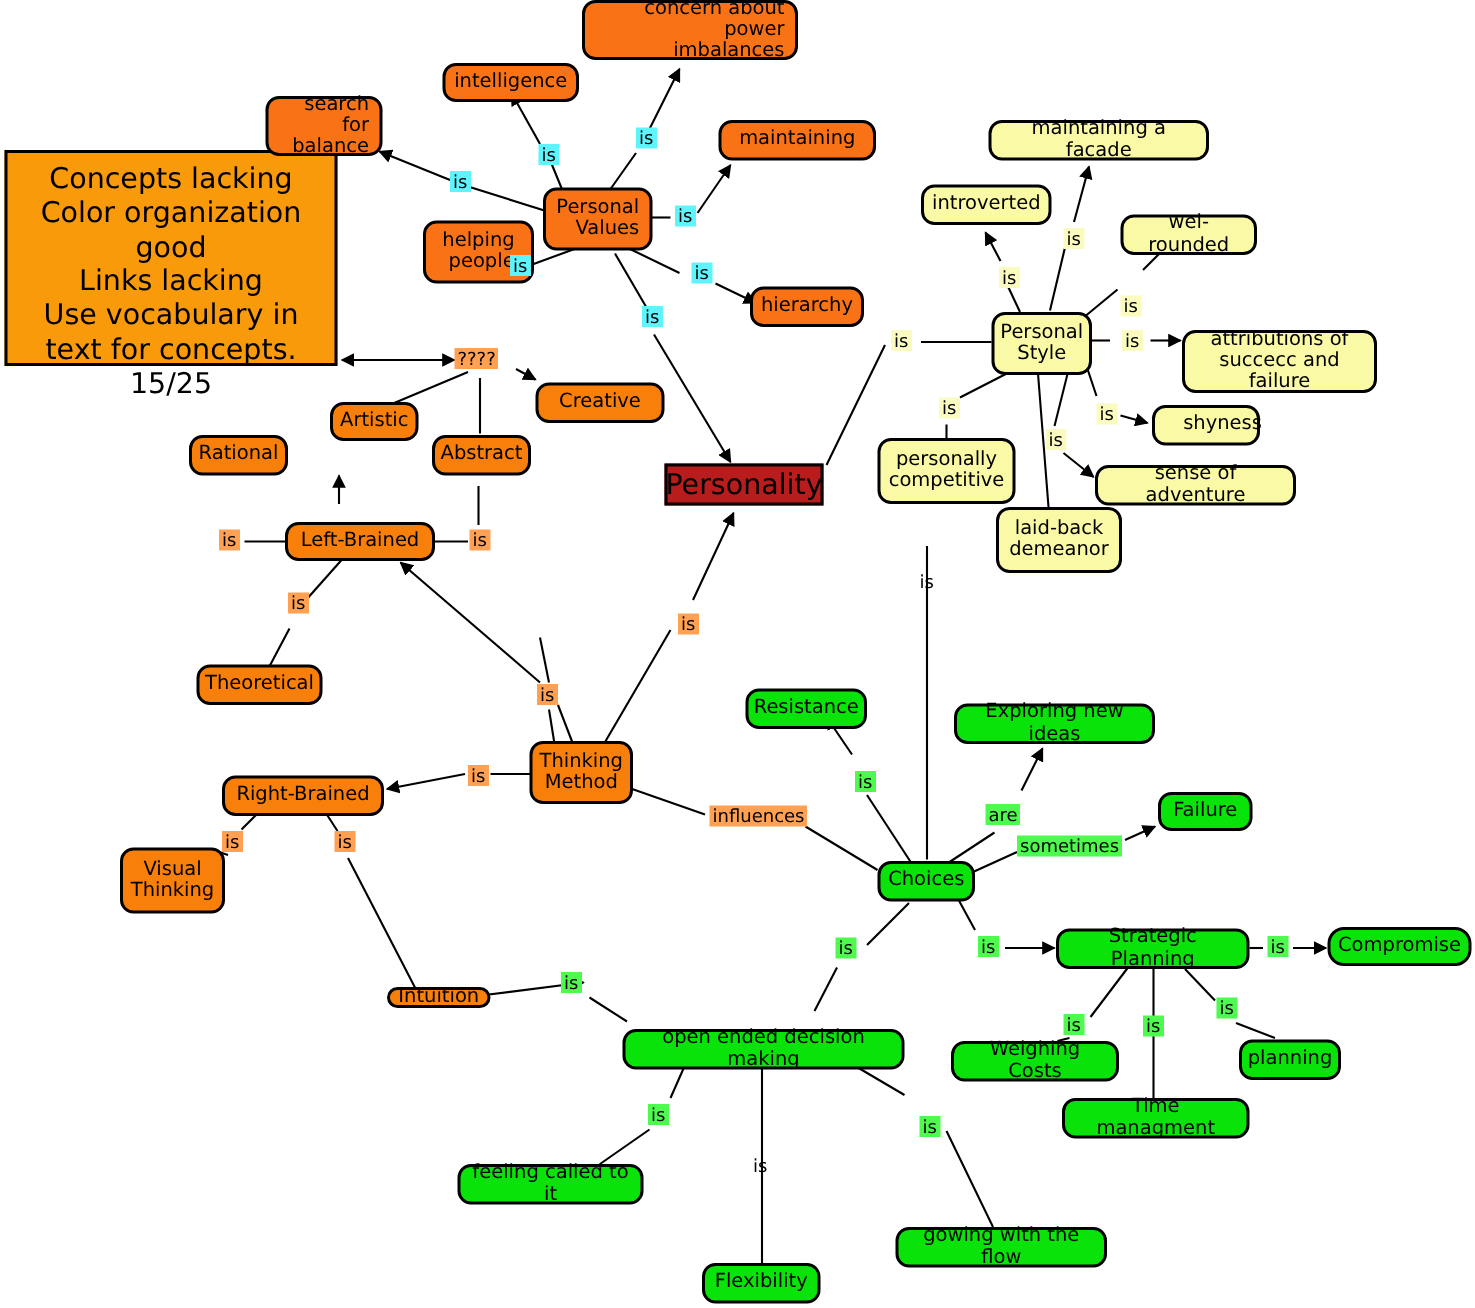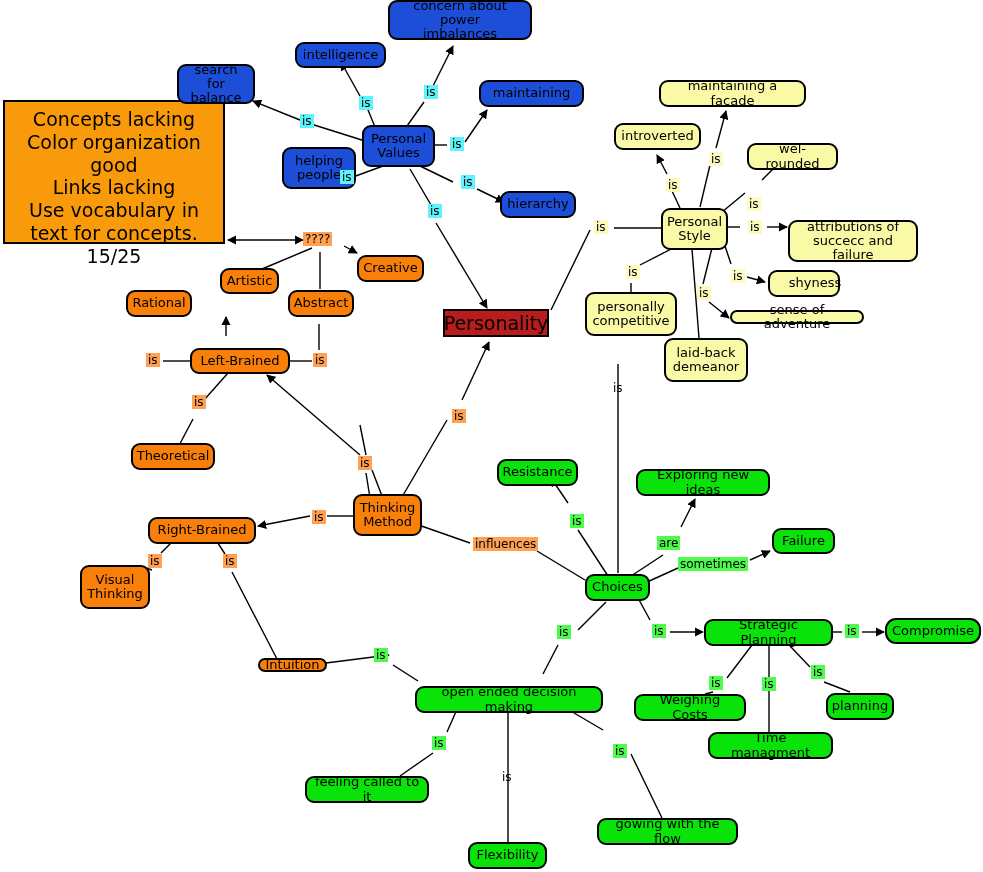--- a/index.html
+++ b/index.html
@@ -34,21 +34,21 @@
     justify-content: center;
     text-align: center;
     line-height: 1.08;
     color: #000000;
     font-size: 13px;
     padding: 2px 7px;
     white-space: pre-line;
     z-index: 3;
   }
   .node.cyan   { background: #00e5ee; background: #00e8f0; }
-  .node.cyan   { background: #1d4ed8; }
+  .node.cyan   { background: #f97316; text-align: right; }
   .node.yellow { background: #f9f9a6; }
   .node.orange { background: #f97f0b; }
   .node.green  { background: #0ae30a; }
   .node.pink   {
     background: #b91c1c;
     border-radius: 0;
     border: 2px solid #000000;
     font-size: 19px;
   }
   .linklabel {
@@ -219,31 +219,31 @@
   <div class="node yellow" style="left:747px; top:143px; width:91px; height:27px;">wel-rounded</div>
 
   <div class="node yellow" style="left:661px; top:208px; width:67px; height:42px;">Personal
 Style</div>
 
   <div class="node yellow" style="left:788px; top:220px; width:130px; height:42px;">attributions of
 succecc and failure</div>
 
   <div class="node yellow" style="left:768px; top:270px; width:72px; height:27px;padding-left:29px;">shyness</div>
 
-  <div class="node yellow" style="left:730px; top:310px; width:134px; height:14px;">sense of adventure</div>
+  <div class="node yellow" style="left:730px; top:310px; width:134px; height:27px;">sense of adventure</div>
 
   <div class="node yellow" style="left:585px; top:292px; width:92px; height:44px;">personally
 competitive</div>
 
   <div class="node yellow" style="left:664px; top:338px; width:84px; height:44px;">laid-back
 demeanor</div>
 
   <div class="node orange" style="left:220px; top:268px; width:59px; height:26px;">Artistic</div>
 
-  <div class="node orange" style="left:357px; top:255px; width:67px; height:27px;">Creative</div>
+  <div class="node orange" style="left:357px; top:255px; width:86px; height:27px;">Creative</div>
 
   <div class="node orange" style="left:288px; top:290px; width:66px; height:27px;">Abstract</div>
 
   <div class="node orange" style="left:126px; top:290px; width:66px; height:27px;">Rational</div>
 
   <div class="node orange" style="left:190px; top:348px; width:100px; height:26px;">Left-Brained</div>
 
   <div class="node orange" style="left:131px; top:443px; width:84px; height:27px;">Theoretical</div>
 
   <div class="node orange" style="left:353px; top:494px; width:69px; height:42px;">Thinking

